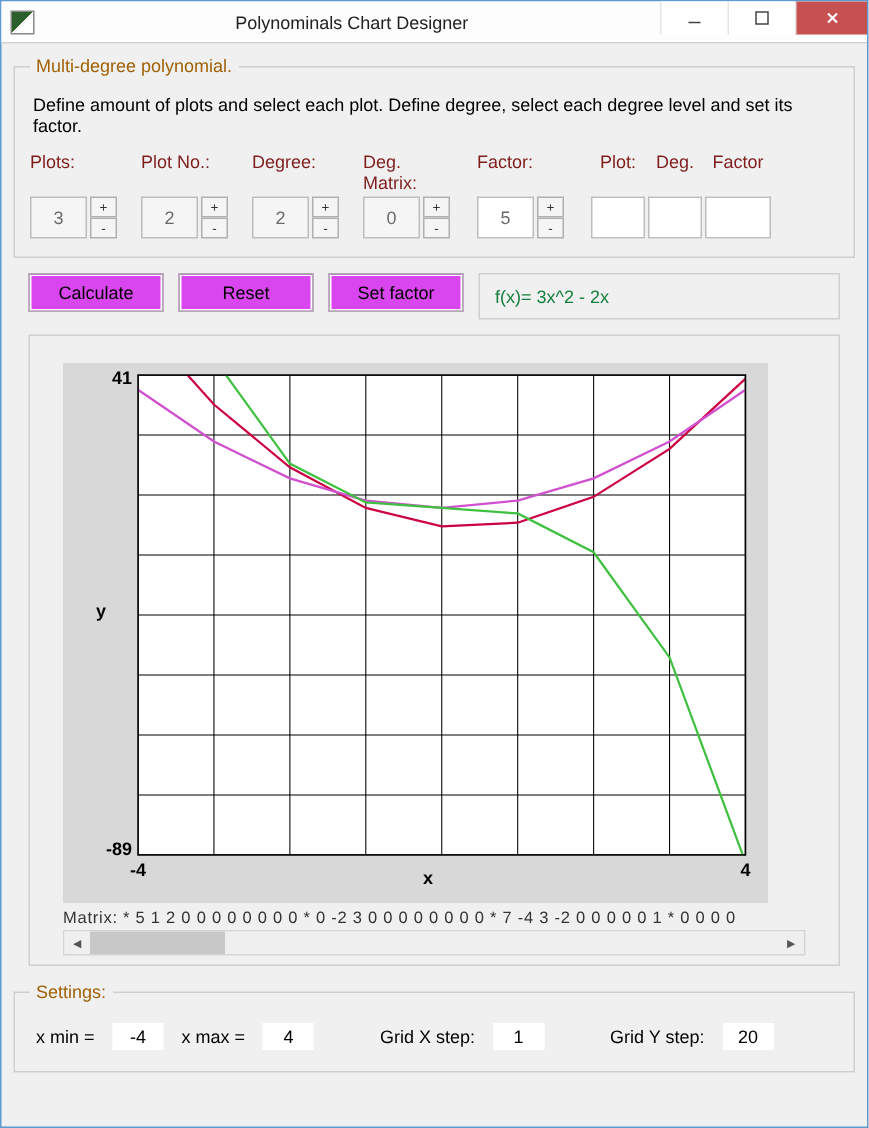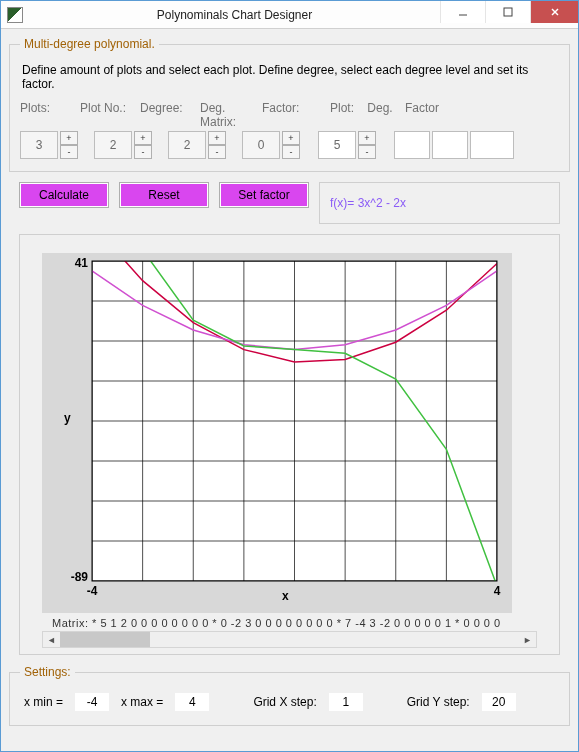--- a/index.html
+++ b/index.html
@@ -66,23 +66,24 @@
   fieldset {
     border: 1px solid #cfcfcf;
     padding: 8px 10px 12px 10px;
     margin: 0;
   }
   legend { color: #a16207; font-size: 12px; padding: 0 4px; }
   .desc { color: #000000; margin: 4px 0 10px 2px; }
   .speccols {
     display: grid;
     grid-template-columns: 60px 60px 60px 62px 62px 1fr;
+    gap: 14px;
     margin-bottom: 2px;
     font-size: 12px;
-    color: #737373;
+    color: #7f1d1d;
   }
   .speccols .rlabels {
     display: grid;
     grid-template-columns: 36px 36px 44px;
     gap: 2px;
     text-align: center;
   }
   .specrow {
     display: grid;
     grid-template-columns: 60px 60px 60px 62px 62px 1fr;
@@ -146,41 +147,40 @@
     font-size: 12px;
     cursor: pointer;
     min-width: 90px;
   }
   .formula {
     border: 1px solid #cfcfcf;
     flex: 1;
     display: flex;
     align-items: center;
     padding: 0 10px;
-    color: #8b5cf6;
+    color: #15803d;
     background: #f0f0f0;
-    height: 42px;
+    height: 31px;
   }
   .chartpanel {
     border: 1px solid #cfcfcf;
     padding: 18px 22px 6px 22px;
     margin: 0 10px;
   }
   .chartwrap { position: relative; }
   svg.chart { display: block; background: #fff; }
   .ylab { position: absolute; left: 22px; top: 158px; font-weight: bold; color: #000; }
   .xlab { position: absolute; left: 240px; top: 336px; font-weight: bold; color: #000; }
   .matrixrow {
     margin-top: 4px;
     font-size: 11px;
     color: #333;
     letter-spacing: 0.5px;
     white-space: nowrap;
     overflow: hidden;
-    margin-left: 10px;
   }
   .scrollbar {
     height: 17px;
     background: #efefef;
     border: 1px solid #d5d5d5;
     margin-top: 2px;
     display: flex;
     align-items: stretch;
   }
   .scrollbar .sb-btn {

